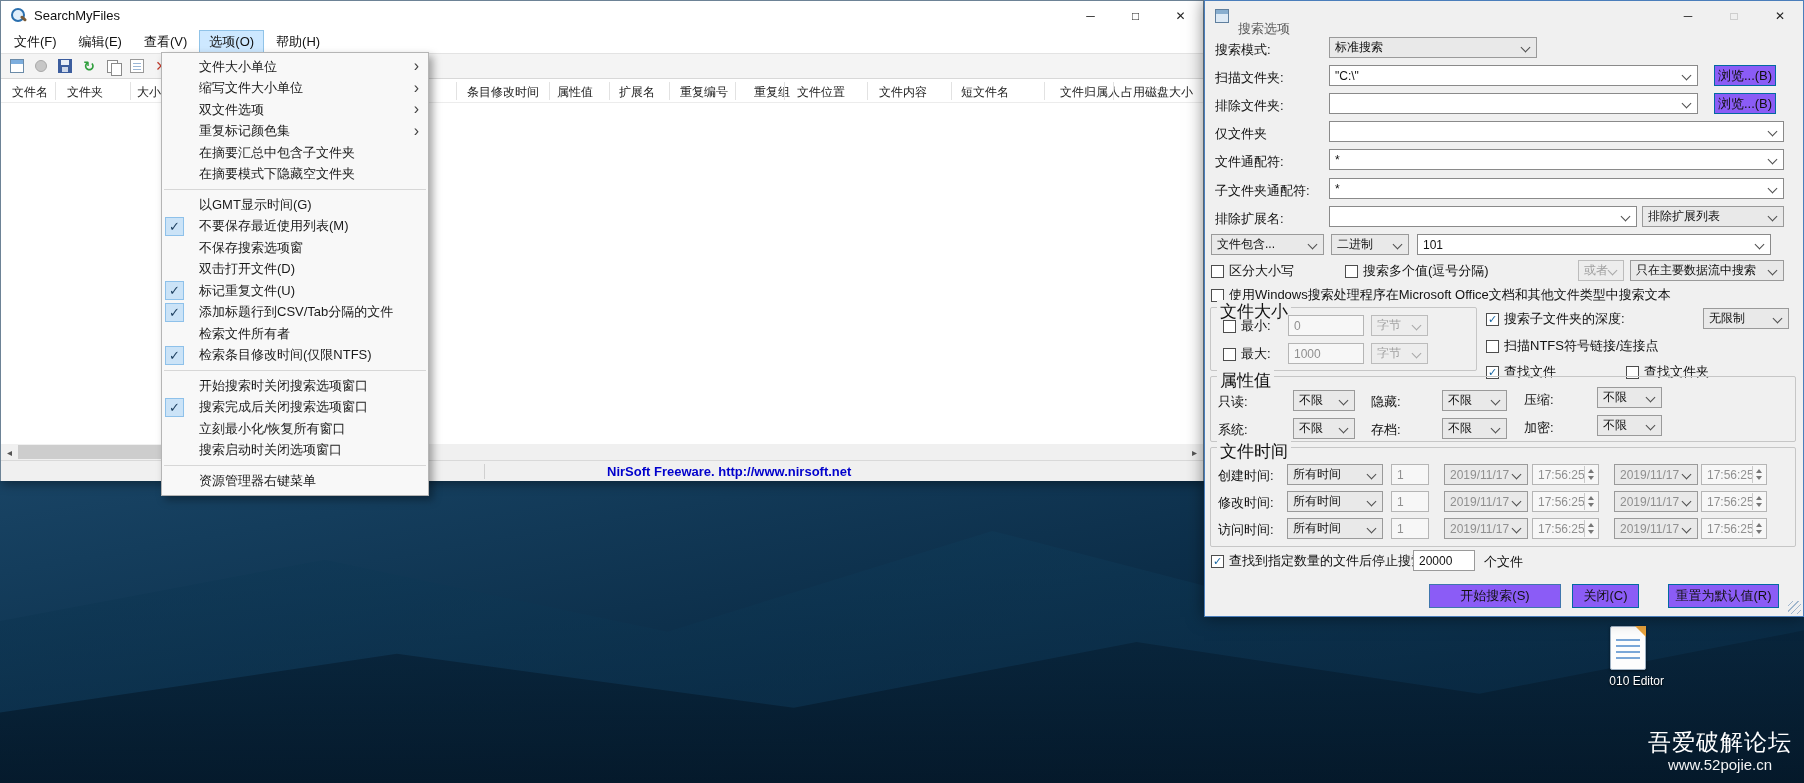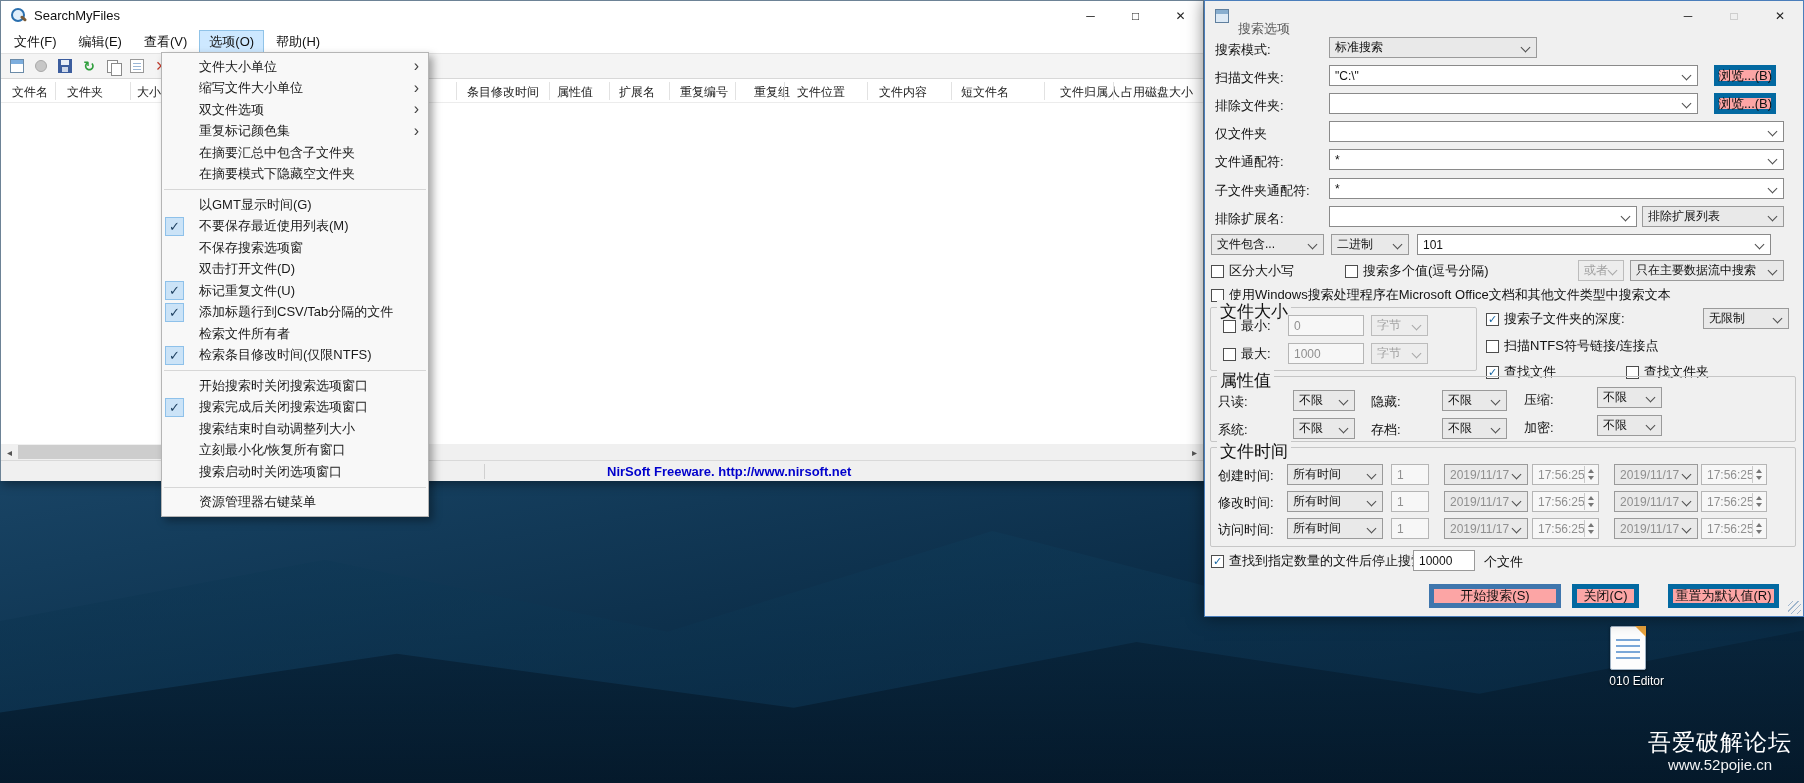--- a/index.html
+++ b/index.html
@@ -110,21 +110,21 @@
   .timef{padding-right:16px}
   .sp{position:absolute;right:1px;top:1px;width:13px;height:17px;border-left:1px solid #c9c9c9}
   .sp::before,.sp::after{content:"";position:absolute;left:3px;width:0;height:0;border-left:3.5px solid transparent;border-right:3.5px solid transparent}
   .sp::before{top:3px;border-bottom:4px solid #777}
   .sp::after{bottom:3px;border-top:4px solid #777}
   .cb{position:absolute;display:flex;align-items:center;font-size:13px;color:#111;white-space:nowrap}
   .cb .box{width:13px;height:13px;border:1px solid #4d4d4d;background:#fff;margin-right:5px;flex:none;
     display:flex;align-items:center;justify-content:center;font-size:11px;font-weight:bold;color:#1464a0;line-height:1}
   .group{position:absolute;border:1px solid #c6c6c6;border-radius:2px}
   .glabel{position:absolute;font-size:17px;color:#111;background:#f0f0f0;padding:0 3px;white-space:nowrap}
-  .btn{position:absolute;height:24px;background:#fca5a5;border:5px solid #0369a1;font-size:13px;color:#111;
+  .btn{position:absolute;height:24px;background:#8b5cf6;border:1px solid #0369a1;font-size:13px;color:#111;
     display:flex;align-items:center;justify-content:center;white-space:nowrap}
   .btn.def{border-color:#3f76ad}
   .grip{position:absolute;right:2px;bottom:2px;width:13px;height:13px;
     background:repeating-linear-gradient(135deg,transparent 0 3px,#9fb6cc 3px 4px)}
 </style>
 </head>
 <body>
 
 <div class="desktop">
   <div class="ridge1"></div>
@@ -277,23 +277,20 @@
     </div>
   <div class="msep"></div>
   <div class="mi">
       <span>开始搜索时关闭搜索选项窗口</span>
     </div>
   <div class="mi">
       <span class="chk">✓</span>
       <span>搜索完成后关闭搜索选项窗口</span>
     </div>
   <div class="mi">
-      <span>搜索结束时自动调整列大小</span>
-    </div>
-  <div class="mi">
       <span>立刻最小化/恢复所有窗口</span>
     </div>
   <div class="mi">
       <span>搜索启动时关闭选项窗口</span>
     </div>
   <div class="msep"></div>
   <div class="mi">
       <span>资源管理器右键菜单</span>
     </div>
 </div>
@@ -516,21 +513,21 @@
   <span class="edit dim timef" style="left:496px;top:517px;width:66px">
       <span>17:56:25</span>
       <i class="sp"></i>
     </span>
 
   <span class="cb" style="left:6px;top:551px">
       <i class="box">✓</i>
       <span>查找到指定数量的文件后停止搜索.</span>
     </span>
   <span class="edit" style="left:208px;top:549px;width:62px">
-      <span>10000</span>
+      <span>20000</span>
     </span>
   <span class="lbl" style="left:279px;top:552px">个文件</span>
 
   <span class="btn def" style="left:224px;top:583px;width:132px">开始搜索(S)</span>
   <span class="btn" style="left:367px;top:583px;width:67px">关闭(C)</span>
   <span class="btn" style="left:463px;top:583px;width:111px">重置为默认值(R)</span>
 
   <i class="grip"></i>
 </div>
 

